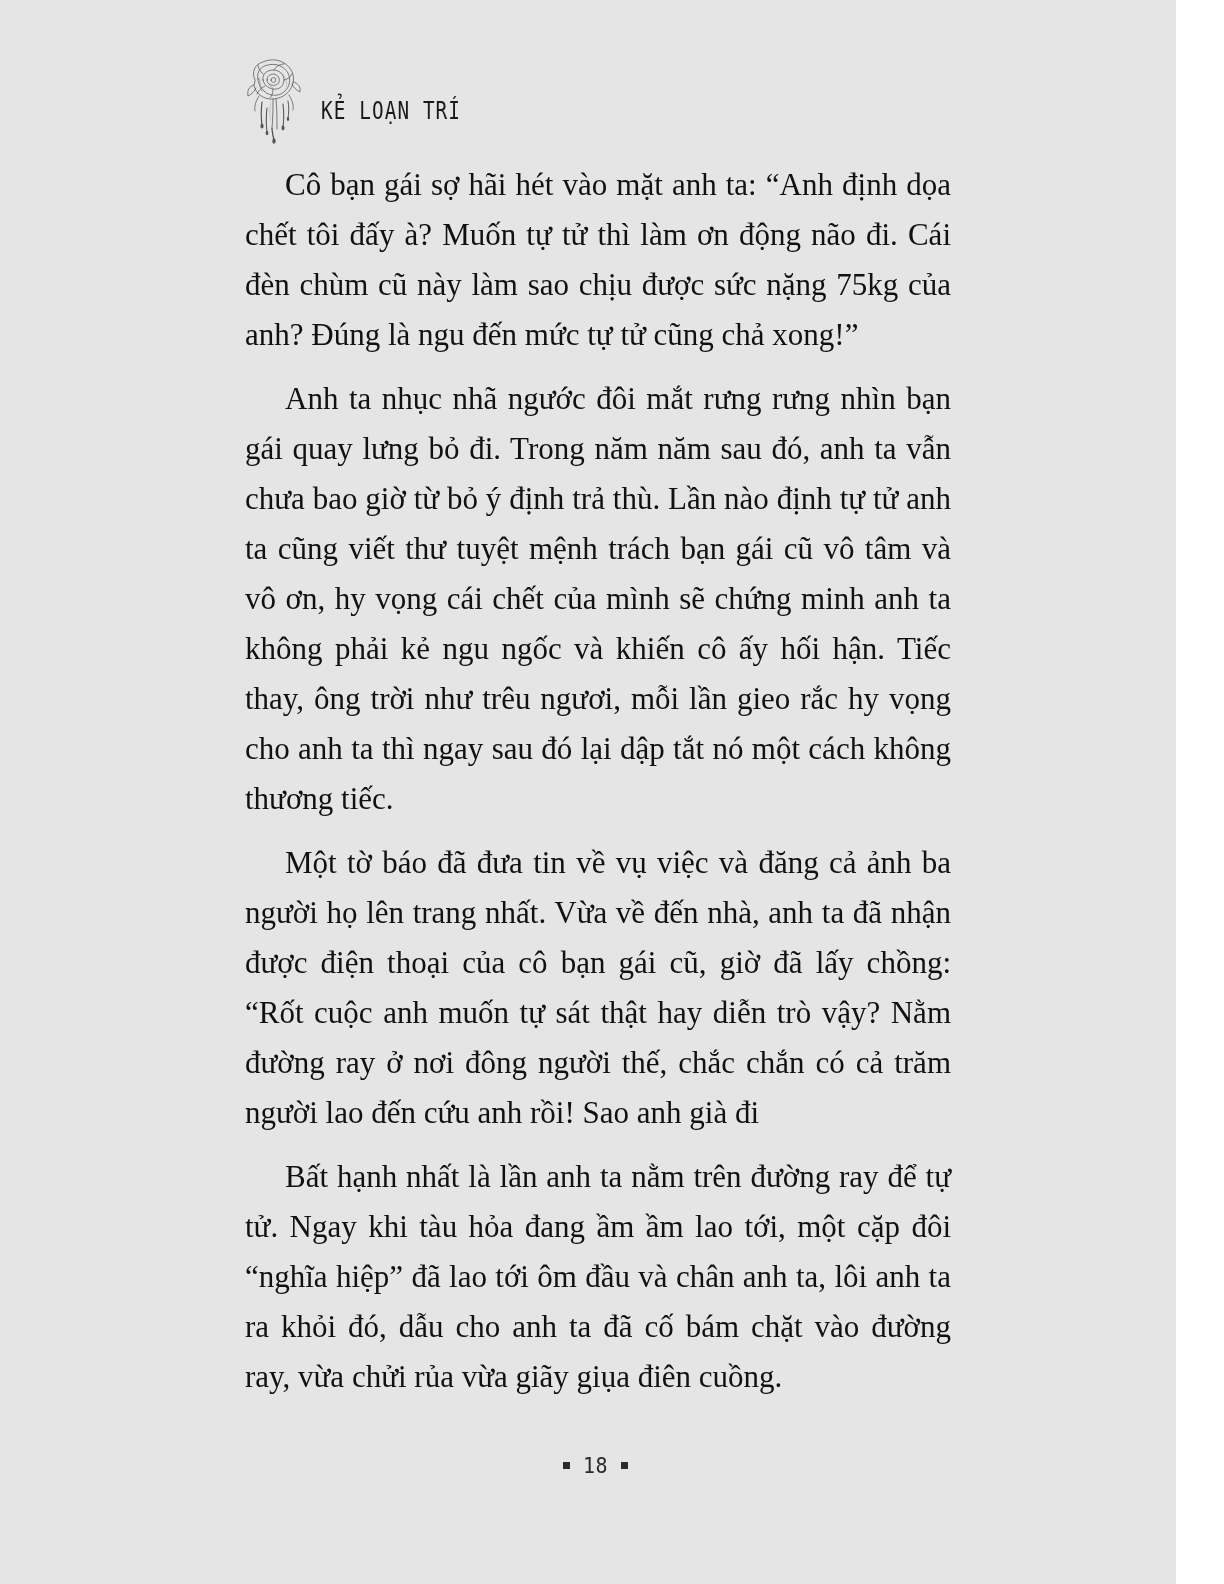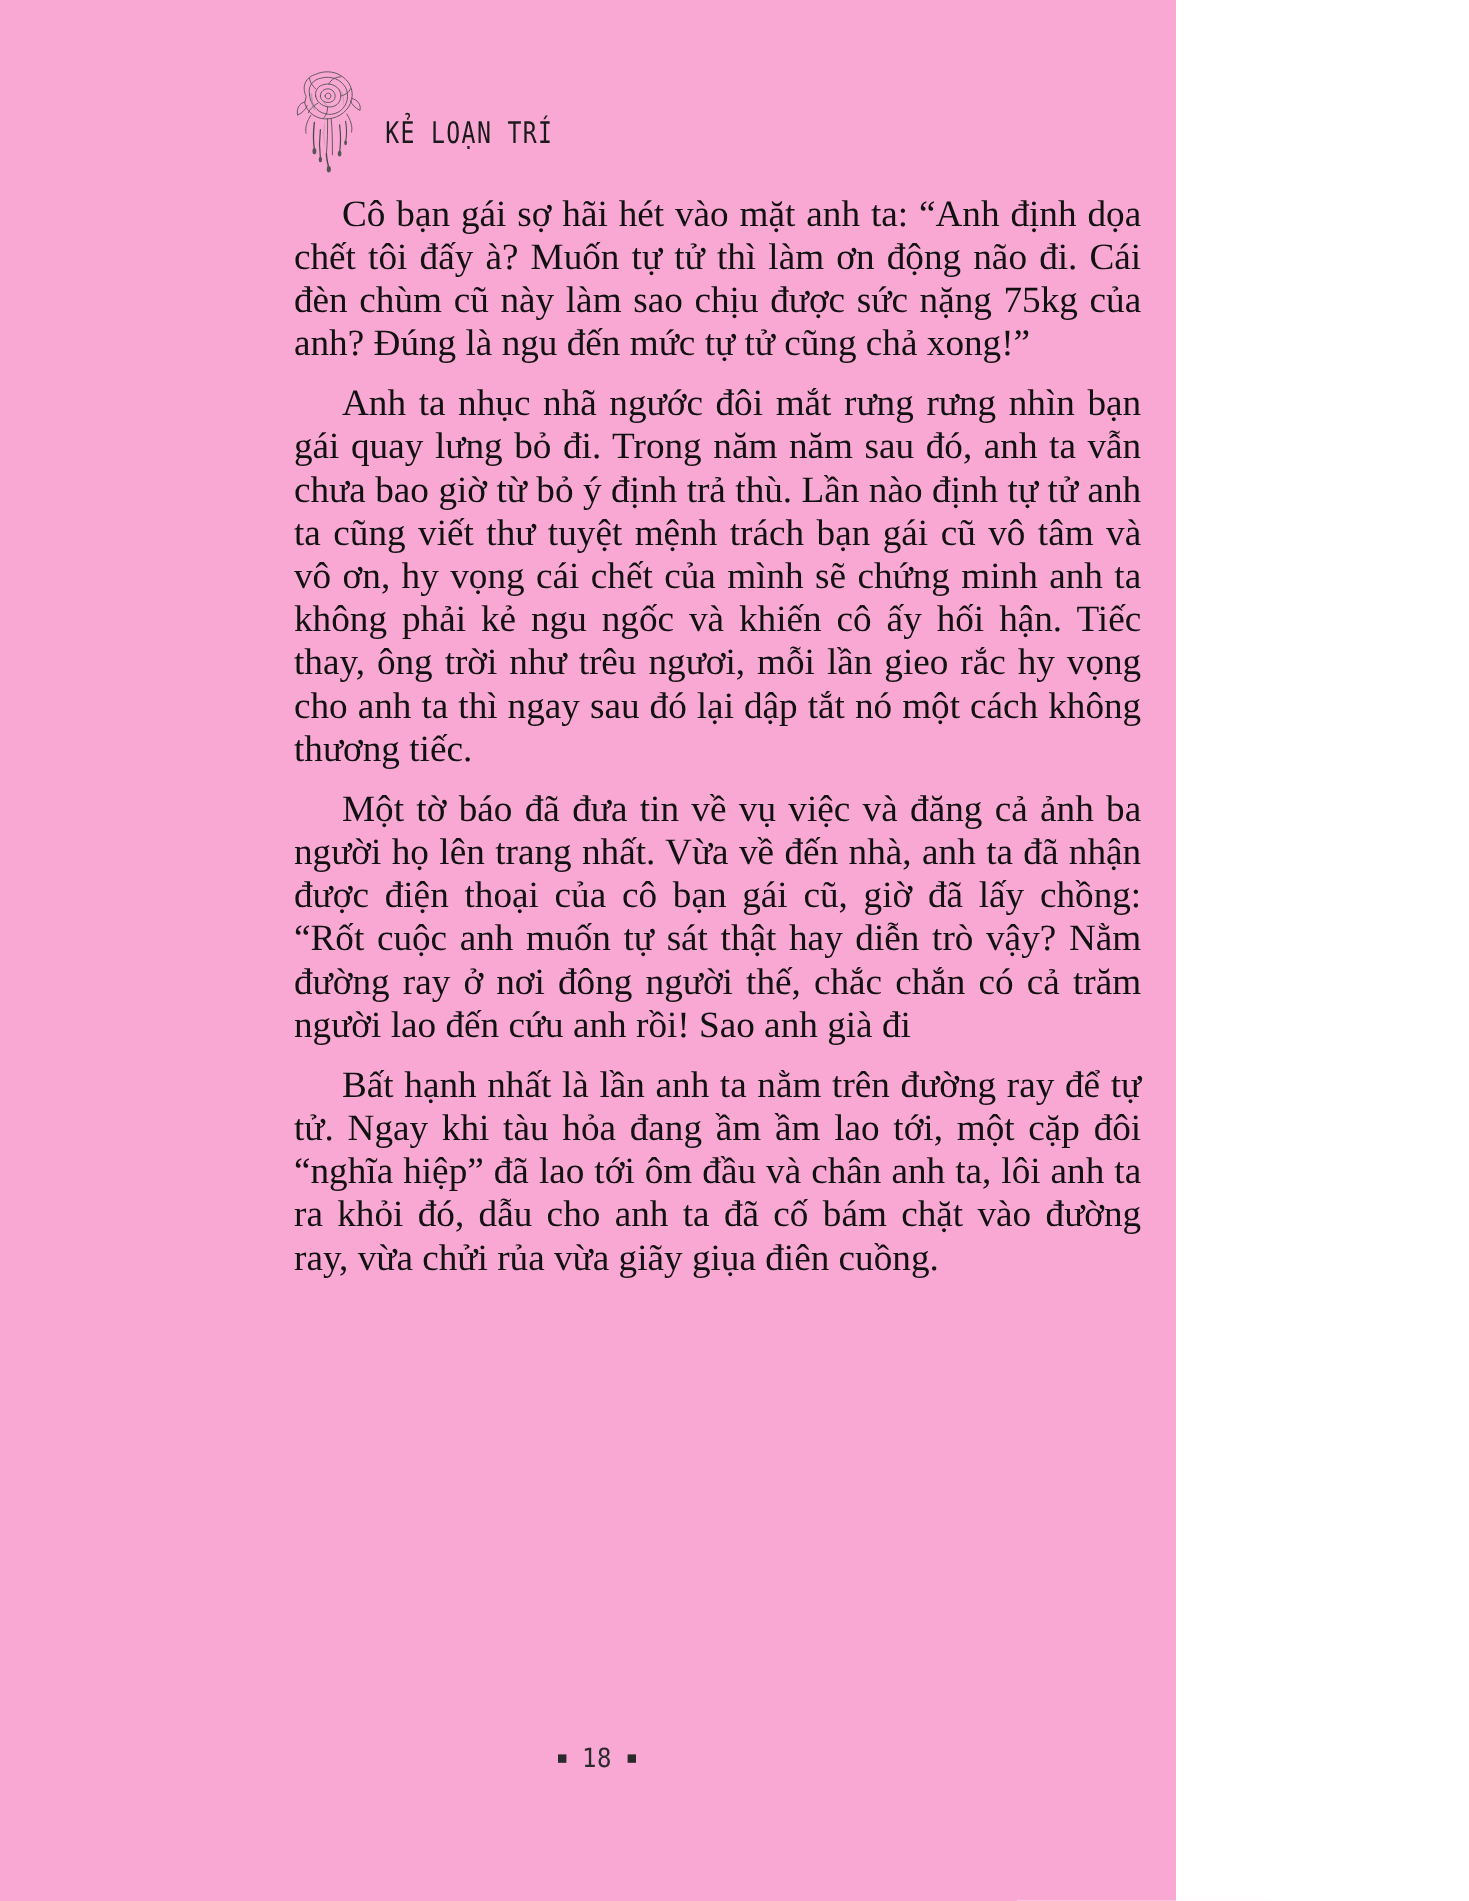--- a/index.html
+++ b/index.html
@@ -4,23 +4,23 @@
 <title>Kẻ Loạn Trí — trang 18</title>
 <style>
   html, body {
     margin: 0;
     padding: 0;
     background: #ffffff;
   }
 
   .page {
     position: relative;
-    width: 980px;
+    width: 1176px;
     height: 1584px;
-    background: #f9a8d4;
+    background: #e5e5e5;
     overflow: hidden;
     box-sizing: border-box;
   }
 
   
   .running-head {
     position: absolute;
     left: 245px;
     top: 52px;
     display: flex;
@@ -52,21 +52,21 @@
   .text-column {
     position: absolute;
     left: 245px;
     top: 160px;
     width: 706px;
   }
 
   .para {
     font-family: "Liberation Serif", "DejaVu Serif", serif;
     font-size: 31px;
-    line-height: 36px;
+    line-height: 50px;
     color: #111111;
     text-align: justify;
     text-justify: inter-word;
     text-indent: 40px;
     margin: 0 0 14px 0;
     hyphens: none;
   }
 
   .para:last-child {
     margin-bottom: 0;

